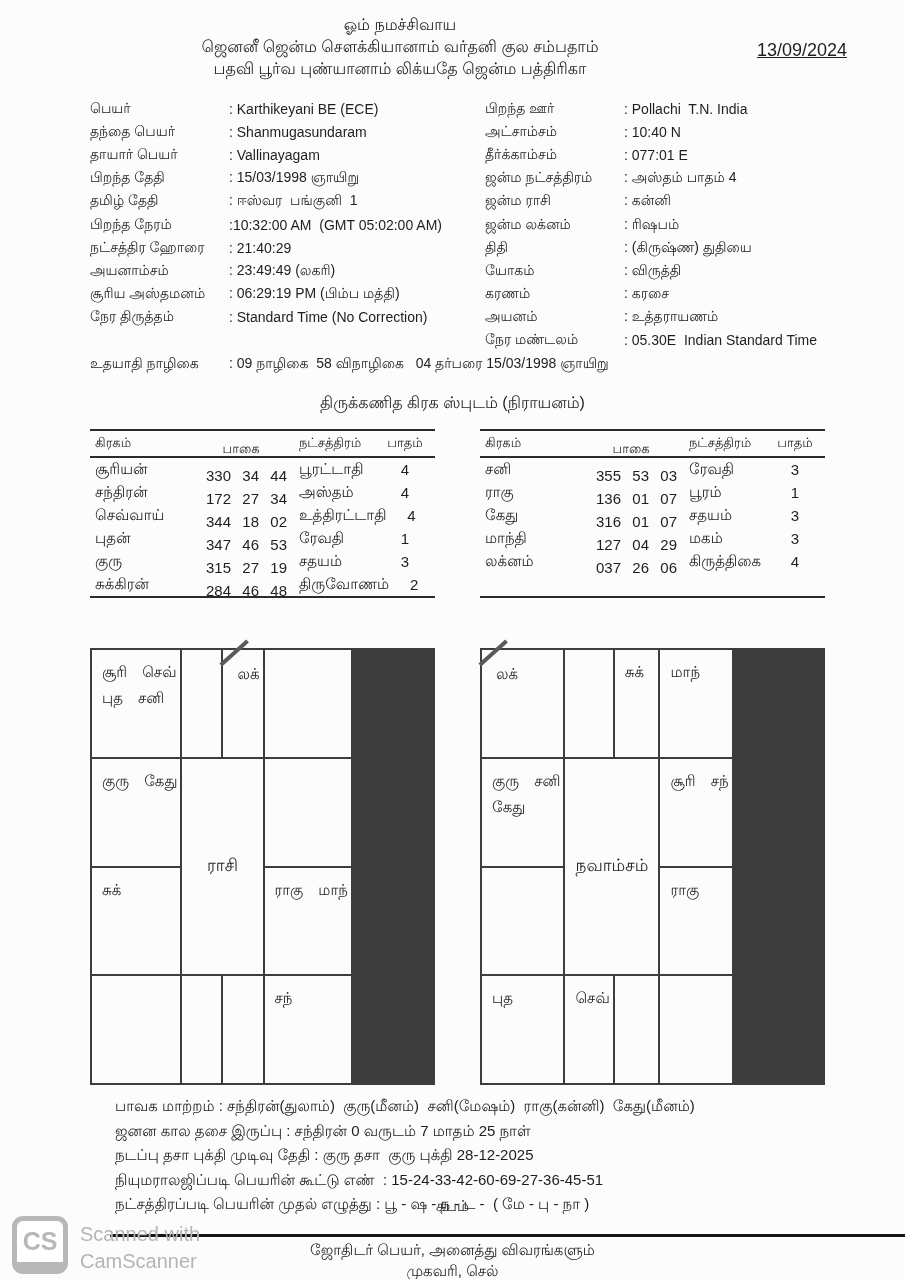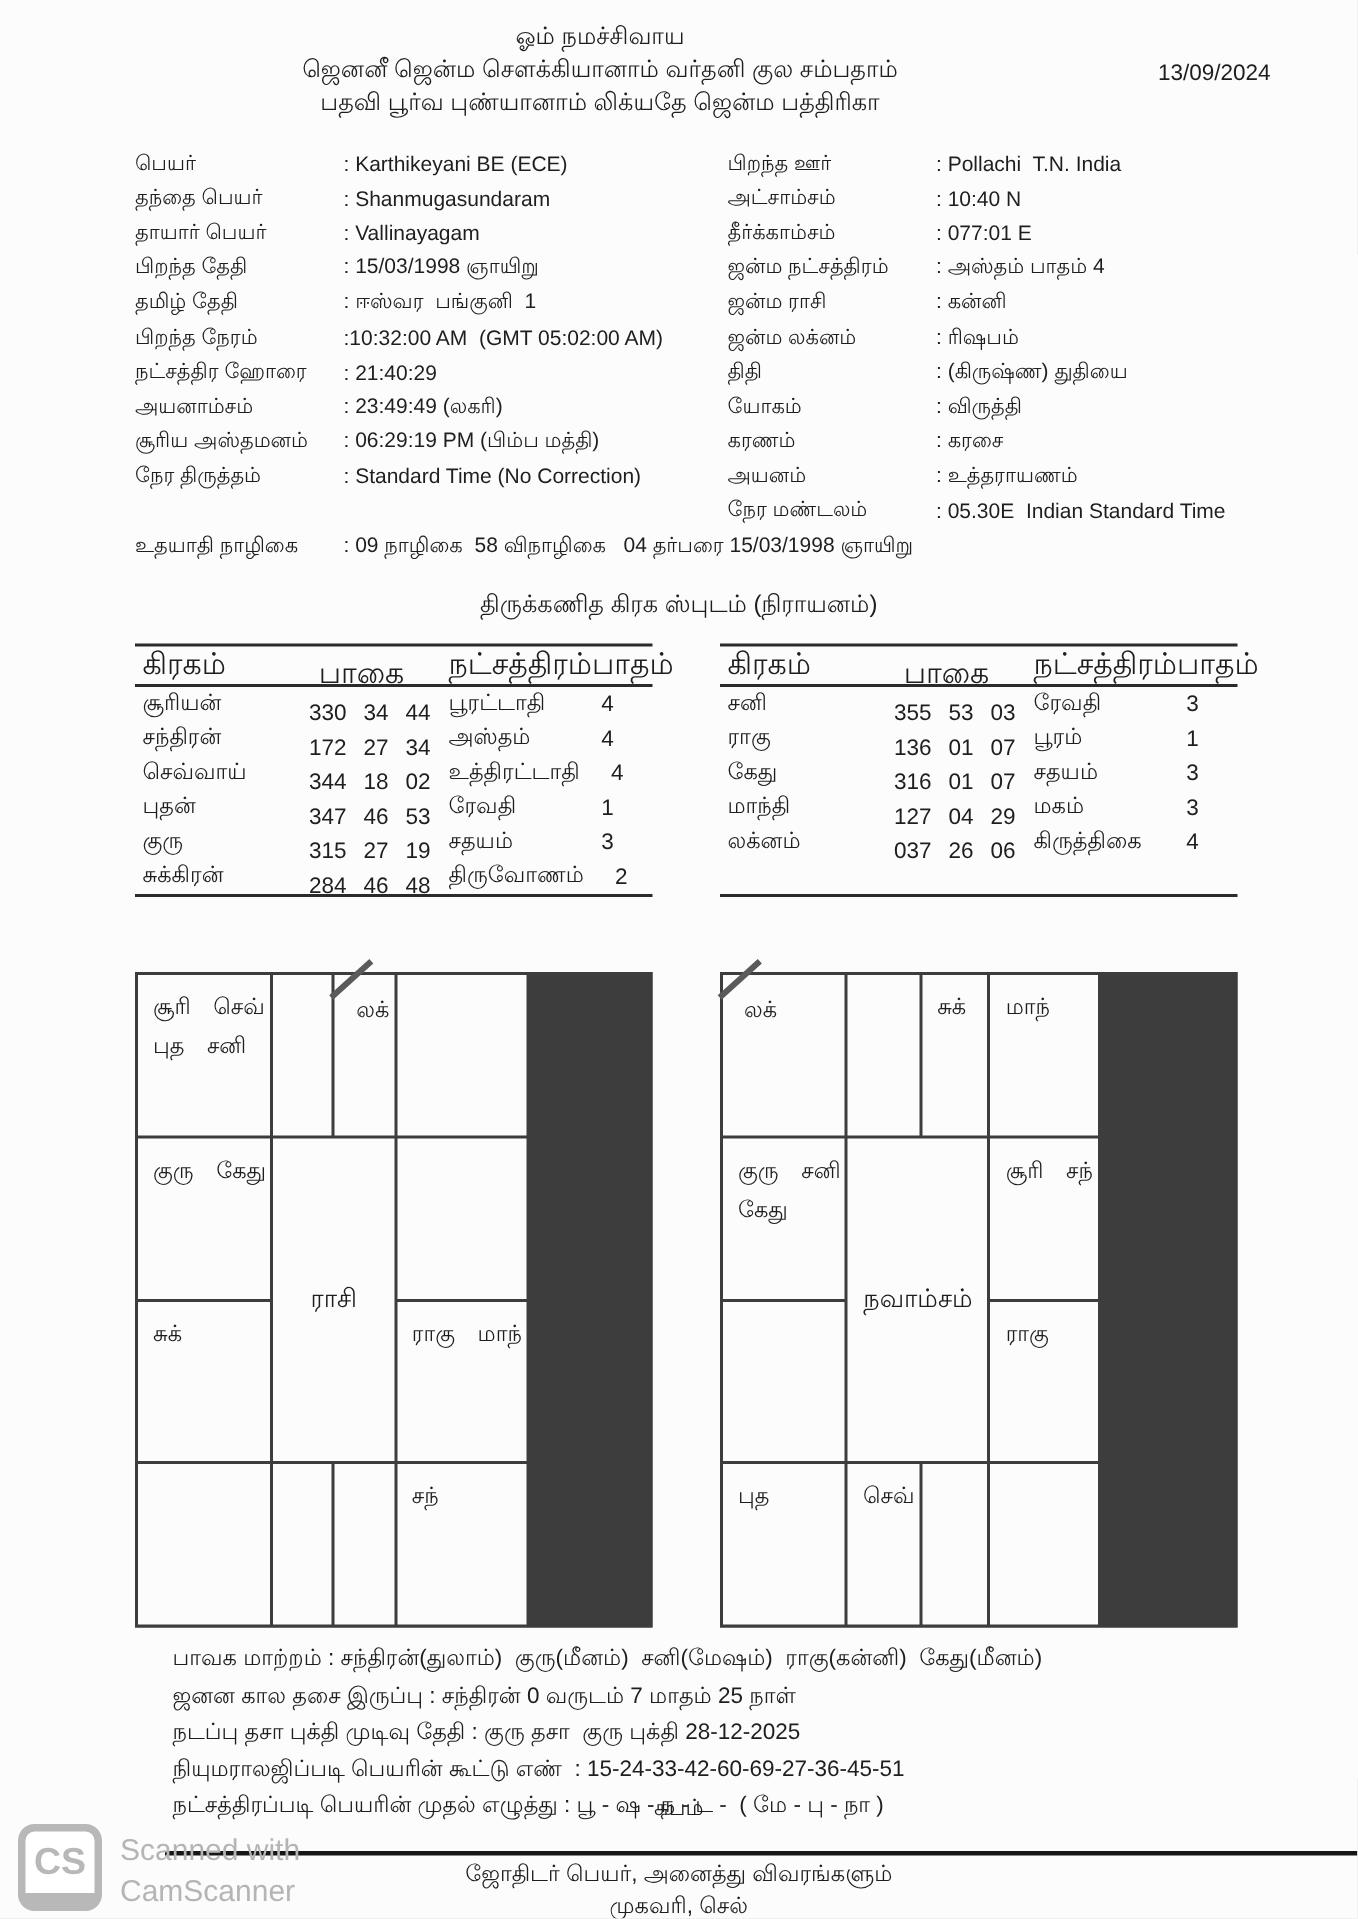--- a/index.html
+++ b/index.html
@@ -4,36 +4,36 @@
 <style>
   * { margin:0; padding:0; box-sizing:border-box; }
   html,body { background:#e9e9e9; }
   .page {
     position:relative; width:905px; height:1279px; margin:0 auto;
     background:#fcfcfc; color:#1e1e1e; overflow:hidden;
     font-family:"Liberation Sans","DejaVu Sans",sans-serif;
   }
   
   .hdr { position:absolute; top:14px; left:0; width:800px; text-align:center; font-size:16px; line-height:22px; }
-  .hdr-date { position:absolute; top:40px; right:58px; font-size:15px; }
+  .hdr-date { position:absolute; top:40px; right:58px; font-size:18px;text-decoration:underline; }
   
   .details { position:absolute; top:97px; left:90px; right:8px; }
   .details-cols { display:flex; }
   .dcol-left { width:395px; flex:none; }
   .dcol-right { flex:1; }
   .drow { height:23.2px; display:flex; align-items:center; font-size:14px; }
   .dlabel { width:139px; flex:none; }
   .dvalue { white-space:pre; }
   .drow-span { margin-top:0; }
   
   .table-title { position:absolute; top:394px; left:0; width:905px; text-align:center; font-size:16px; }
   .ptable { position:absolute; top:429px; width:345px; height:169px;
             border-top:2px solid #2b2b2b; border-bottom:2px solid #2b2b2b; }
   .ptable-left { left:90px; } .ptable-right { left:480px; }
-  .thead { display:flex; height:27px; align-items:center; border-bottom:2px solid #2b2b2b; font-size:20px; padding:0 5px; }
+  .thead { display:flex; height:27px; align-items:center; border-bottom:2px solid #2b2b2b; font-size:13px; padding:0 5px; }
   .trow  { display:flex; height:23px; align-items:center; font-size:15px; padding:0 5px; }
   .c-planet { width:100px; flex:none; }
   .c-deg { width:92px; flex:none; display:flex; justify-content:space-between;margin-top:12px; }
   .thead .c-deg { display:block; text-align:center; }
   .dnum { display:inline-block; text-align:right; }
   .dnum:first-child { width:36px; } .dnum:not(:first-child){ width:22px; }
   .c-nak { flex:1; padding-left:12px; }
   .c-pad { width:50px; flex:none; text-align:center; }
   
   .chart { position:absolute; top:648px; width:345px; height:437px;

